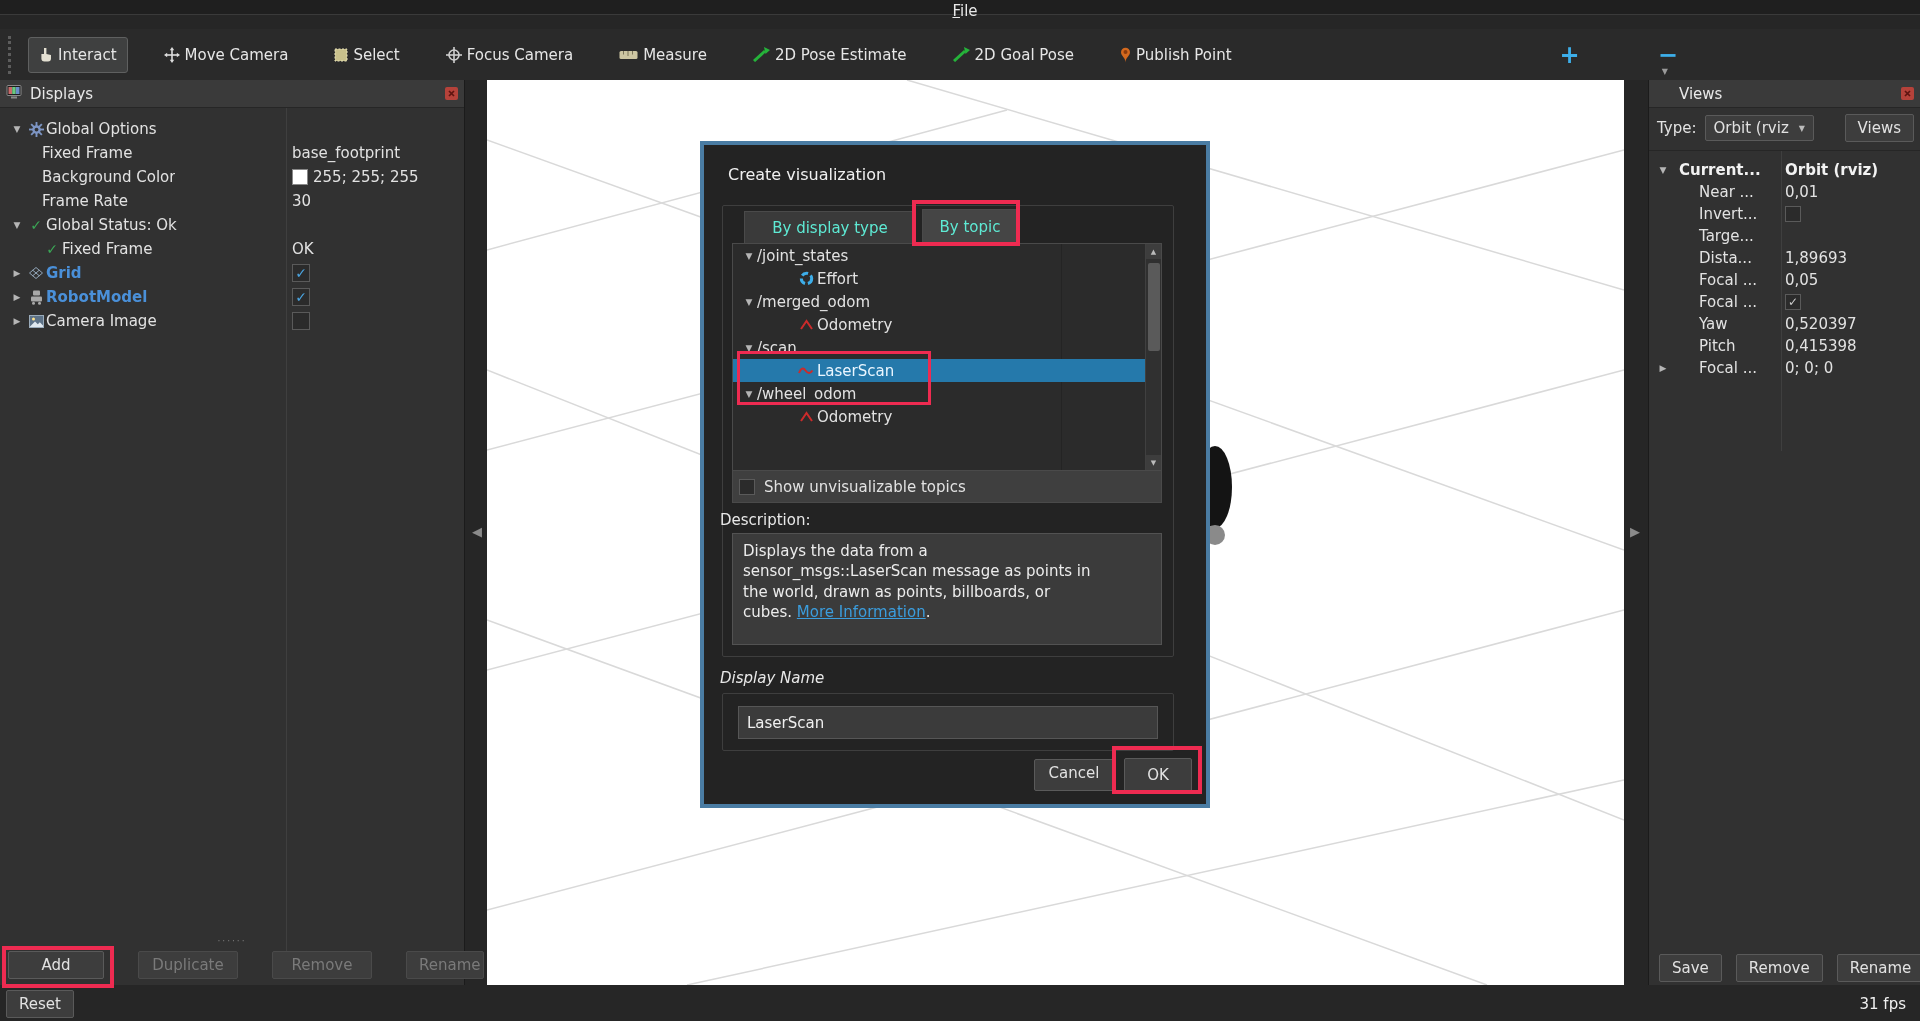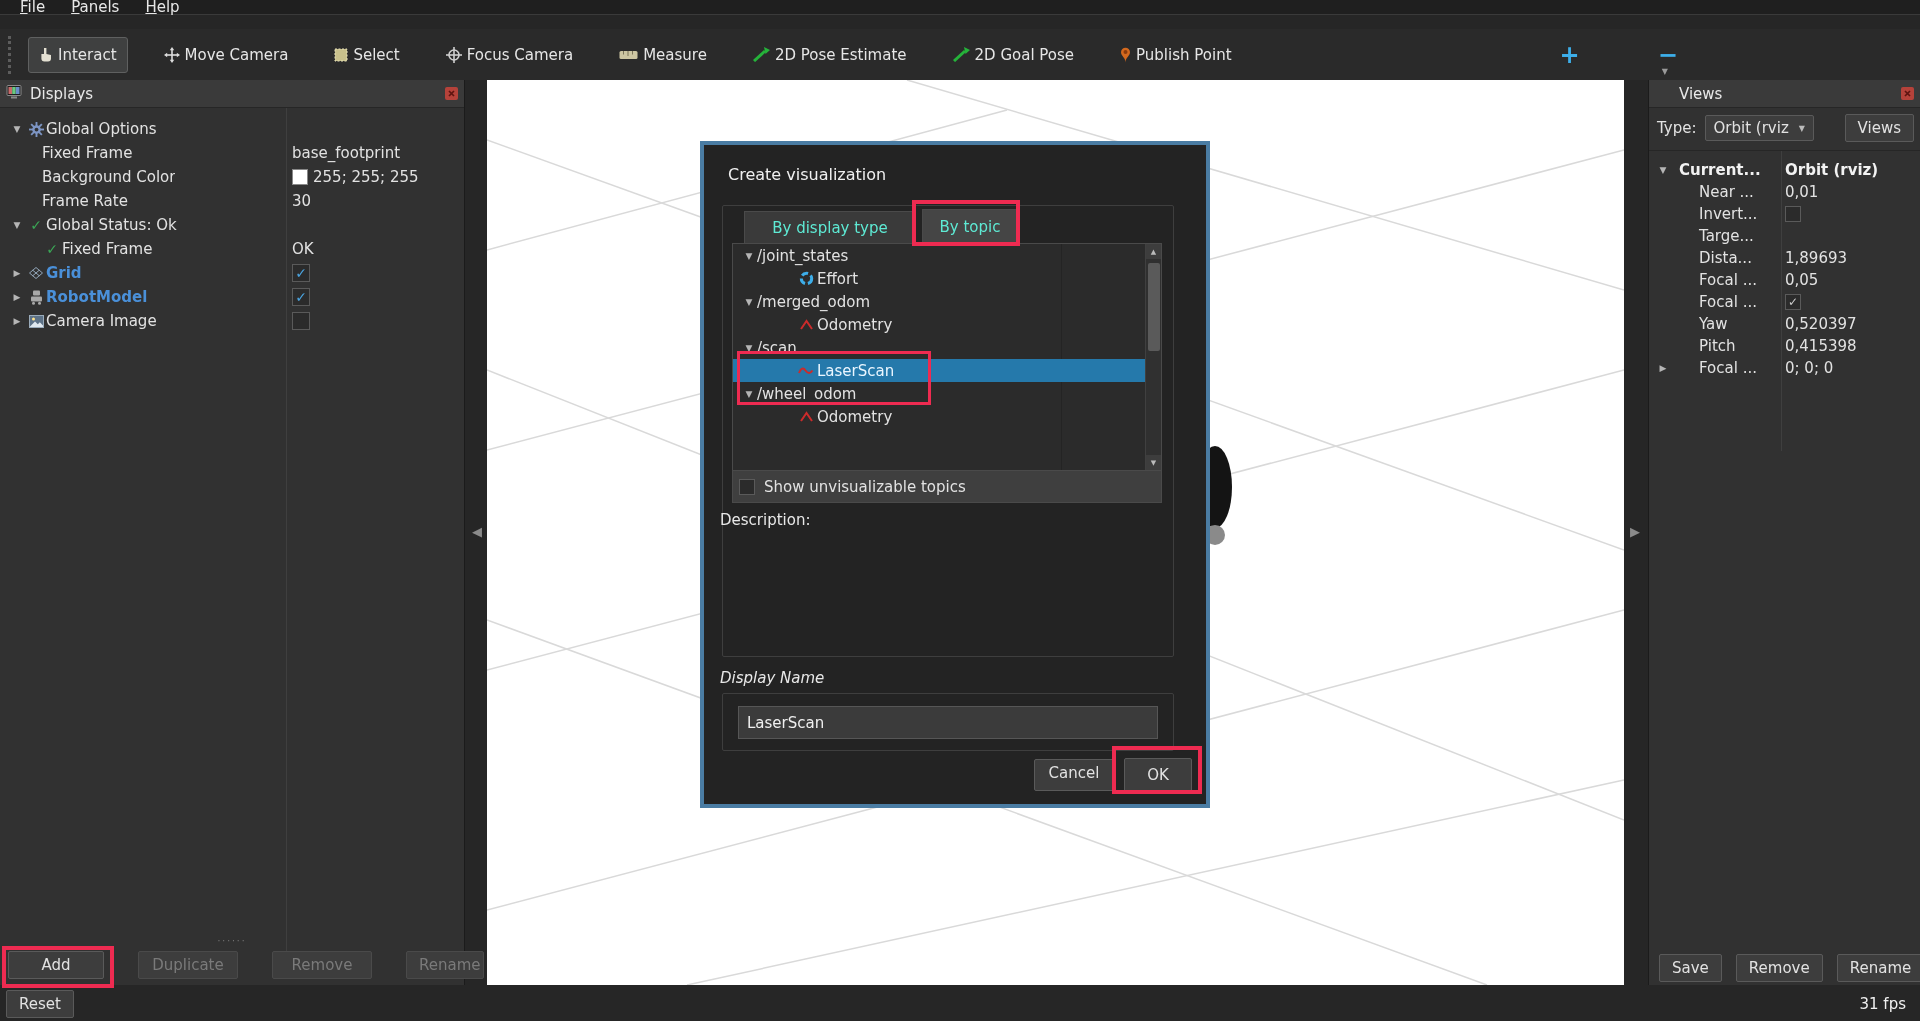--- a/index.html
+++ b/index.html
@@ -6,21 +6,21 @@
   html,body { width:1920px; height:1021px; overflow:hidden; }
   body {
     font-family:"DejaVu Sans", sans-serif;
     background:#262626; color:#e2e2e2; font-size:15px;
     position:relative;
   }
   
   .menubar {
     position:absolute; left:0; top:0; width:1920px; height:15px;
     background:#1f1f1f; border-bottom:1px solid #3a3a3a;
-    display:flex; align-items:center; gap:6px; padding-left:10px;
+    display:flex; align-items:center; gap:6px; padding-left:10px;flex-direction:column;
   }
   .menu-item { padding:2px 10px; color:#e8e8e8; cursor:default; }
   .menu-item u { text-decoration:underline; }
   
   .toolbar {
     position:absolute; left:0; top:29px; width:1920px; height:51px;
     background:#2a2a2a; display:flex; align-items:center;
   }
   .tb-handle { width:6px; height:38px; border-left:3px dotted #5d5d5d; margin:0 14px 0 8px; }
   .tool-btn {
@@ -570,20 +570,21 @@
       <div class="sb-thumb"></div>
       <div class="sb-spacer"></div>
       <div class="sb-btn">▼</div>
     </div>
   </div>
   <div class="show-unvis">
     <span class="cb sm"></span>
     <span>Show unvisualizable topics</span>
   </div>
   <div class="desc-label">Description:</div>
+  <div class="desc-box" id="desc-box">Displays the data from a<br>sensor_msgs::LaserScan message as points in<br>the world, drawn as points, billboards, or<br>cubes. <a href="#">More Information</a><span>.</span></div>
   <div class="dn-label">Display Name</div>
   <div class="dn-frame"></div>
   <input class="dn-input" value="LaserScan" style="">
   <div class="btn dlg-btn" style="left:330px; top:614px; width:80px;">Cancel</div>
   <div class="btn dlg-btn" style="left:420px; top:613px; width:68px; height:34px; line-height:24px;">OK</div>
 </div>
 
 <div class="hlbox" style="left:912px; top:200px; width:108px; height:46px;"></div>
 <div class="hlbox" style="left:737px; top:351px; width:194px; height:54px; border-width:3px;"></div>
 <div class="hlbox" style="left:1112px; top:746px; width:90px; height:48px;"></div>

